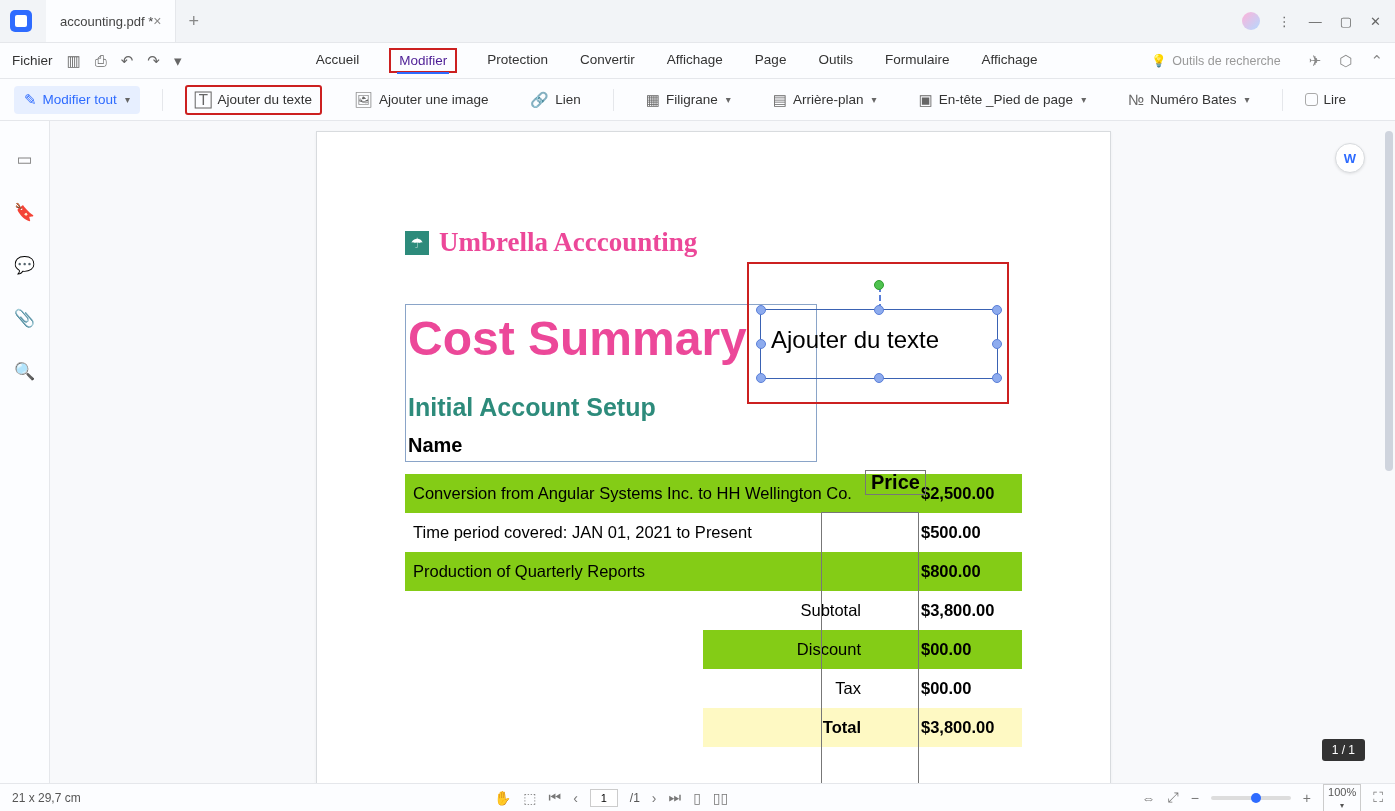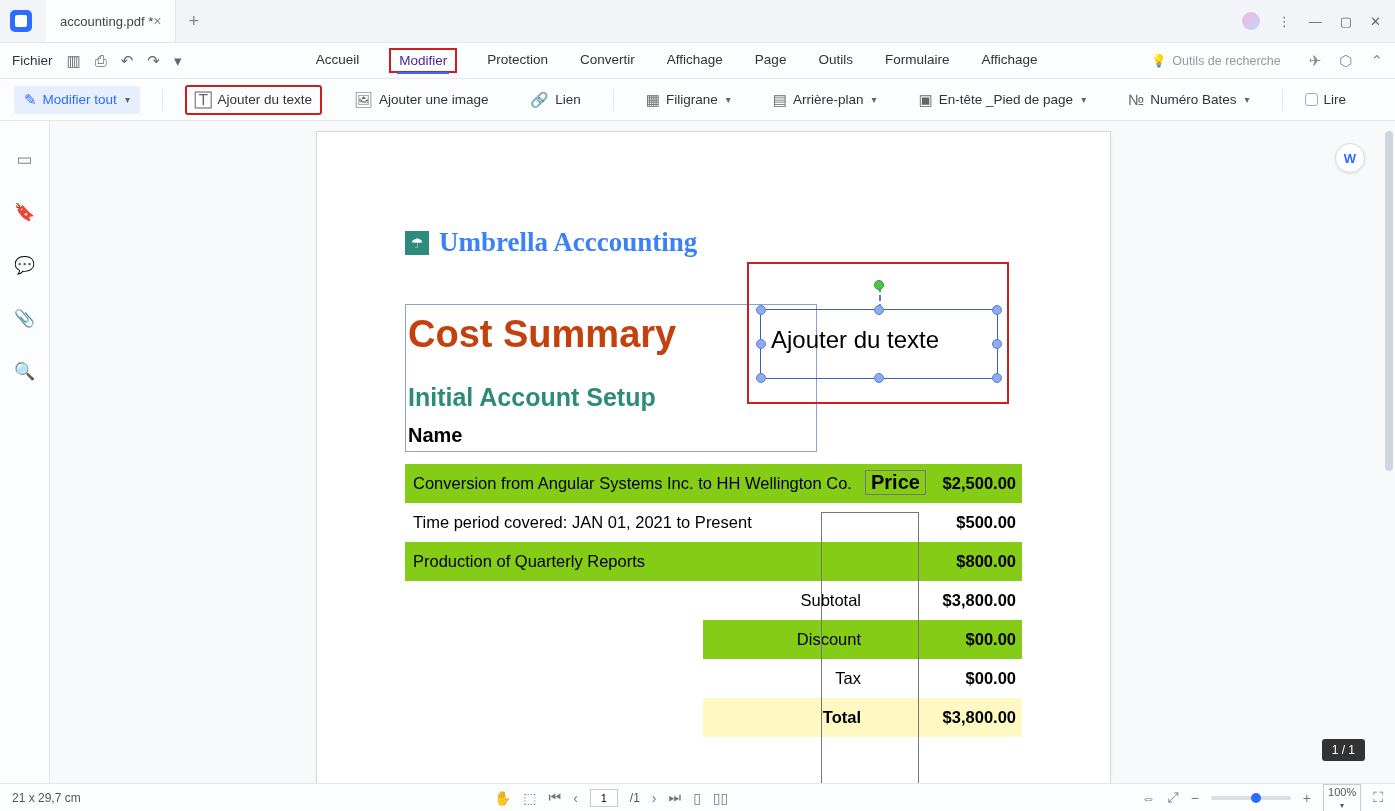--- a/index.html
+++ b/index.html
@@ -39,39 +39,39 @@
 .expander { position:absolute; left:50px; top:50%; transform:translateY(-50%); width:10px; height:30px; display:flex; align-items:center; justify-content:center; color:#888; font-size:10px; }
 
 .canvas { flex:1; background:#f8f9fb; padding:10px 0 0 30px; position:relative; overflow:hidden; }
 .page { width:795px; height:770px; background:#fff; margin-left:236px; border:1px solid #d8dbde; box-shadow:0 1px 3px rgba(0,0,0,.05); padding:95px 88px 0 88px; position:relative; }
 .scrollbar { position:absolute; right:2px; top:10px; width:8px; height:340px; background:#cfd4dd; border-radius:4px; }
 .word-btn { position:absolute; right:30px; top:22px; width:30px; height:30px; border-radius:50%; background:#fff; border:1px solid #d8dbde; display:flex; align-items:center; justify-content:center; color:#2e6bff; font-size:13px; font-weight:bold; box-shadow:0 1px 3px rgba(0,0,0,.1); }
 .page-ind { position:absolute; right:30px; bottom:22px; background:#333; color:#fff; font-size:12px; padding:4px 10px; border-radius:3px; }
 
 .logo-row { display:flex; align-items:center; gap:10px; margin-bottom:46px; }
 .logo-sq { width:24px; height:24px; background:#2d8b7b; display:flex; align-items:center; justify-content:center; color:#fff; font-size:14px; }
-.logo-txt { font-size:27px; font-weight:700; color:#3b82f6; font-family:Georgia,serif; }
+.logo-txt { font-size:27px; font-weight:700; color:#ec4899; font-family:Georgia,serif; }
 
 .edit-frame { border:1px solid #8aa4c8; margin-bottom:2px; }
-.h1 { font-size:38px; font-weight:800; color:#c2410c; padding:10px 6px 2px 2px; line-height:1; }
+.h1 { font-size:48px; font-weight:800; color:#ec4899; padding:10px 6px 2px 2px; line-height:1; }
 .h2 { font-size:25px; font-weight:700; color:#2d8b7b; padding:28px 0 10px 2px; }
 .th-row { display:flex; justify-content:space-between; padding:2px 2px 4px 2px; font-size:20px; font-weight:700; }
 .th-row .n { }
 
 .textbox-wrap { position:absolute; left:430px; top:130px; width:262px; height:142px; border:2px solid #cc2020; }
 .textbox-inner { position:absolute; left:11px; top:45px; width:238px; height:70px; border:1px solid #3a62b3; }
 .textbox-txt { font-size:24px; position:absolute; top:16px; left:10px; }
 .handle { width:10px; height:10px; border-radius:50%; background:#8dabee; border:1px solid #5a7fd8; position:absolute; }
 .handle.rot { background:#4fc24f; border-color:#2e9e2e; }
 .dashed-line { position:absolute; left:50%; top:-24px; width:0; height:24px; border-left:2px dashed #5a7fd8; }
 
 .tbl { margin-top:12px; font-size:16.5px; }
 .row { display:flex; padding:10px 6px 10px 8px; }
 .row .l { flex:1; }
-.row .r { font-weight:700; min-width:95px; text-align:right; }
+.row .r { font-weight:700; min-width:95px; text-align:left; }
 .row.alt { background:#84cc16; }
 .row.sum .l { text-align:right; padding-right:60px; }
 .row.total-dark { background:#fef9c3; font-weight:700; }
 .col-overlay { position:absolute; top:380px; left:504px; width:98px; height:290px; border:1px solid #777; pointer-events:none; }
 
 .statusbar { height:28px; background:#fcfdff; border-top:1px solid #e5e7eb; display:flex; align-items:center; font-size:12px; color:#555; padding:0 12px; gap:18px; }
 .statusbar .center { margin-left:auto; display:flex; align-items:center; gap:12px; }
 .statusbar .right { margin-left:auto; display:flex; align-items:center; gap:12px; }
 .statusbar .pginput { width:28px; height:18px; border:1px solid #ccc; text-align:center; font-size:11px; }
 .statusbar .ic { font-size:14px; color:#777; cursor:pointer; }

